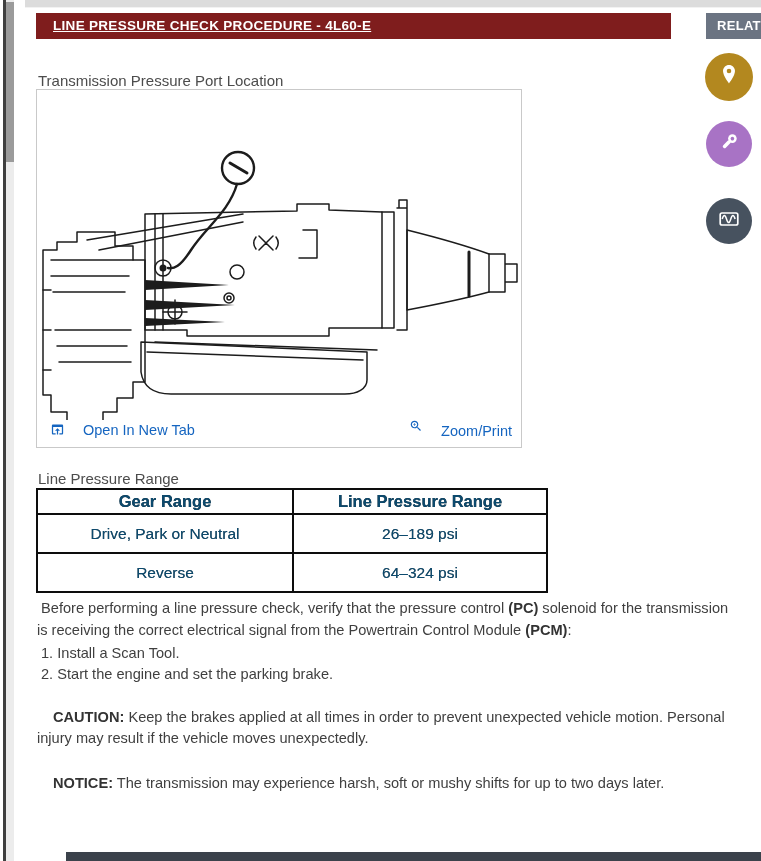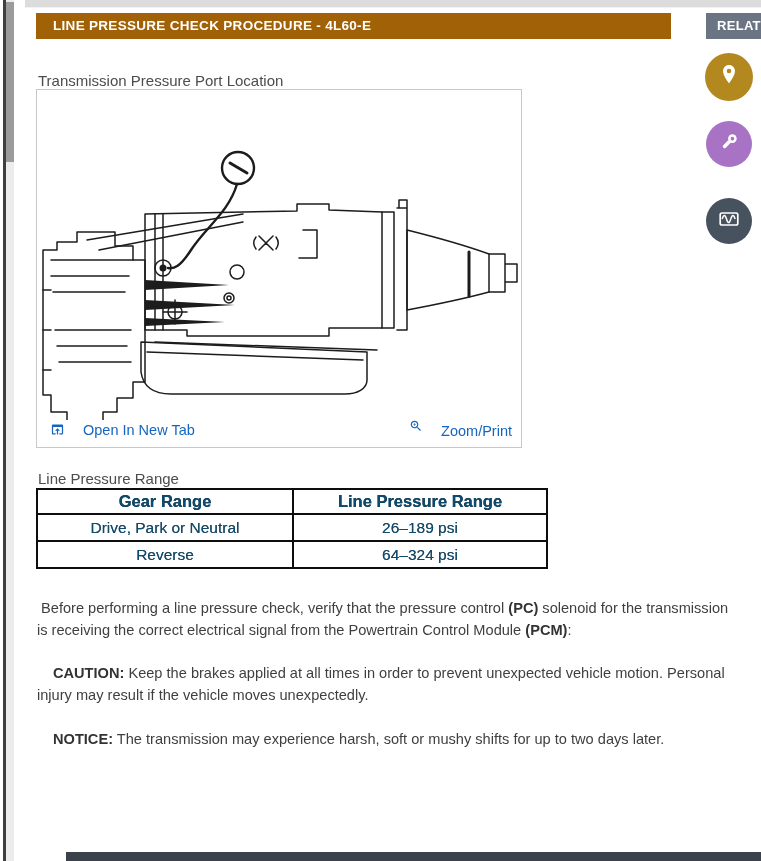--- a/index.html
+++ b/index.html
@@ -58,21 +58,21 @@
   .pressure-table {
     position:absolute; left:36px; top:488px; width:512px;
     border-collapse:collapse; border:2.5px solid #0d0d0d;
     color:#0c4a6e; table-layout:fixed;
   }
   .pressure-table th {
     border:2px solid #0d0d0d; height:25px; font-size:16.5px; font-weight:bold;
     text-shadow:0 0 .5px rgba(0,0,0,.85); text-align:center;
   }
   .pressure-table td {
-    border:2px solid #0d0d0d; height:27px; font-size:15.5px; text-align:center;
+    border:2px solid #0d0d0d; height:39px; font-size:15.5px; text-align:center;
     text-shadow:0 0 .4px rgba(0,0,0,.6);
   }
 
   
   .text-block {
     position:absolute; left:0; top:598px; width:761px;
     padding-left:37px; padding-right:27px;
     font-size:14.6px; line-height:21.6px; color:#3f3f3f;
   }
   .para { white-space:pre-wrap; }
@@ -88,21 +88,21 @@
 <body>
 
 <div class="page">
 
   <div class="top-strip"></div>
   <div class="left-border"></div>
   <div class="scroll-track"></div>
   <div class="scroll-thumb"></div>
   <div class="bottom-bar"></div>
 
-  <div class="proc-header" style="background: #a16207;">
+  <div class="proc-header" style="background: #7f1d1d; text-decoration: underline;">
     <span>LINE PRESSURE CHECK PROCEDURE - 4L60-E</span>
   </div>
 
   <div class="related-header" style="background: rgb(107, 116, 130);">
     <span>RELATED</span>
   </div>
 
   <div class="action-btn b1" style="background: rgb(179, 136, 31);">
     <span>
       <svg width="24" height="24" viewBox="0 0 24 24">
@@ -208,17 +208,21 @@
         </tr>
         <tr>
           <td>Reverse</td>
           <td>64–324 psi</td>
         </tr>
       </tbody>
   </table>
 
   <div class="text-block">
     <p class="para"><span> Before performing a line pressure check, verify that the pressure control </span><b>(PC)</b><span> solenoid for the transmission is receiving the correct electrical signal from the Powertrain Control Module </span><b>(PCM)</b><span>:</span></p>
+    <div class="steps">
+        <div class="step-line">1. Install a Scan Tool.</div>
+        <div class="step-line">2. Start the engine and set the parking brake.</div>
+      </div>
     <p class="para caution-para"><b>CAUTION:</b><span> Keep the brakes applied at all times in order to prevent unexpected vehicle motion. Personal injury may result if the vehicle moves unexpectedly.</span></p>
     <p class="para notice-para"><b>NOTICE:</b><span> The transmission may experience harsh, soft or mushy shifts for up to two days later.</span></p>
   </div>
 
 </div>
 
 </body></html>

